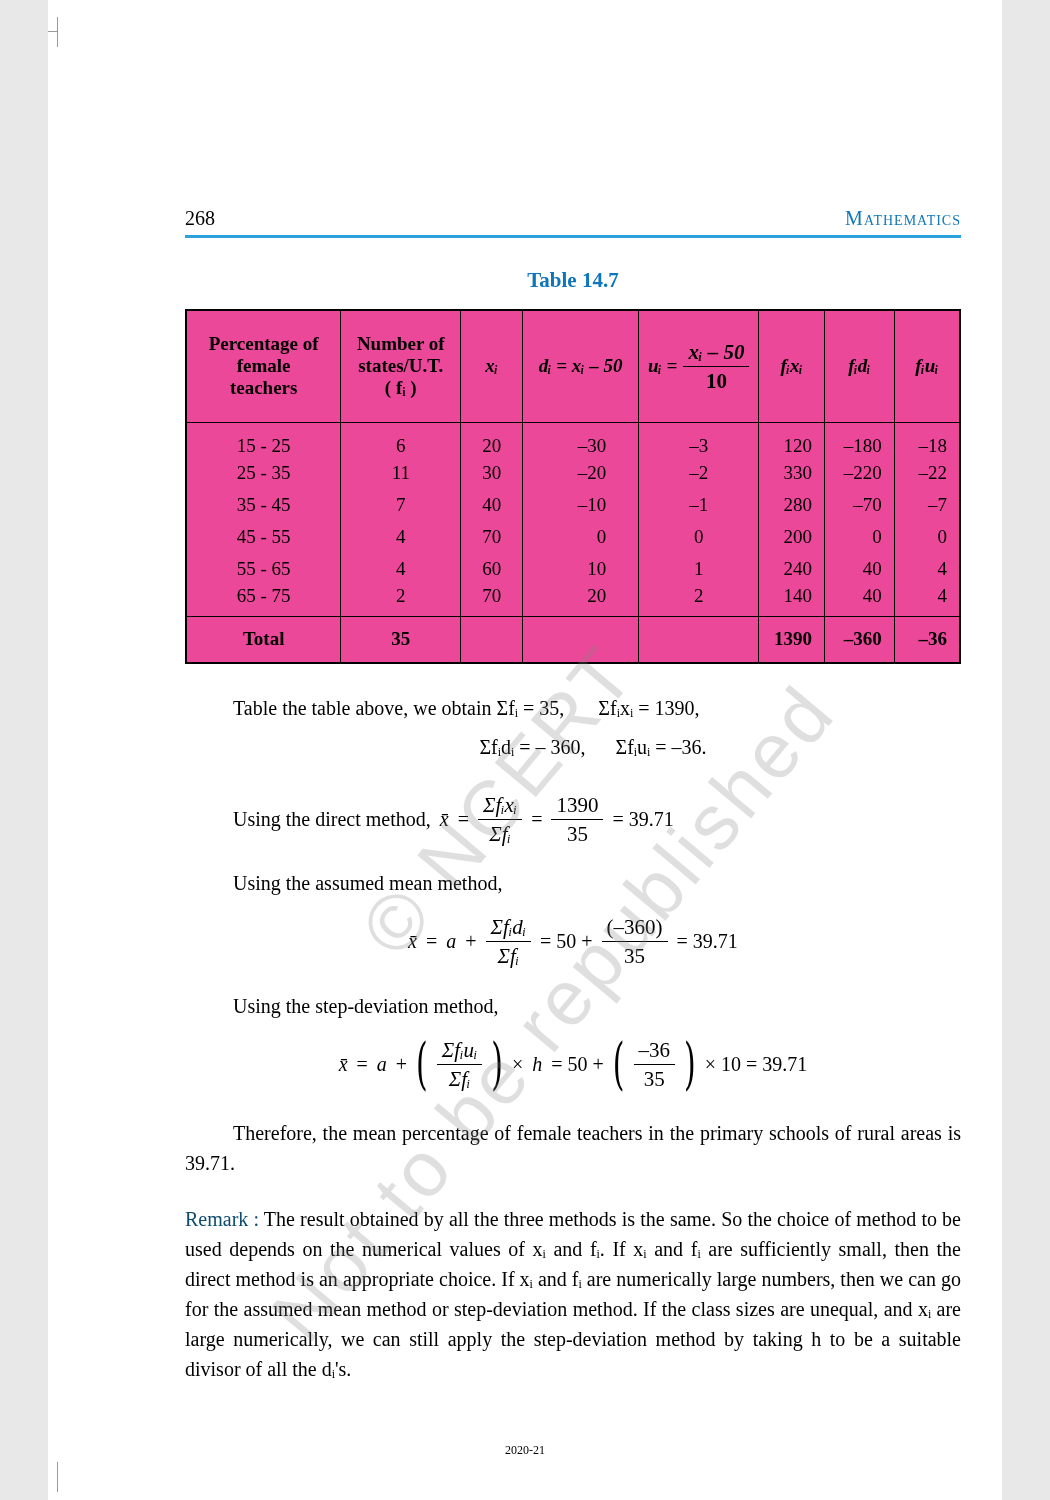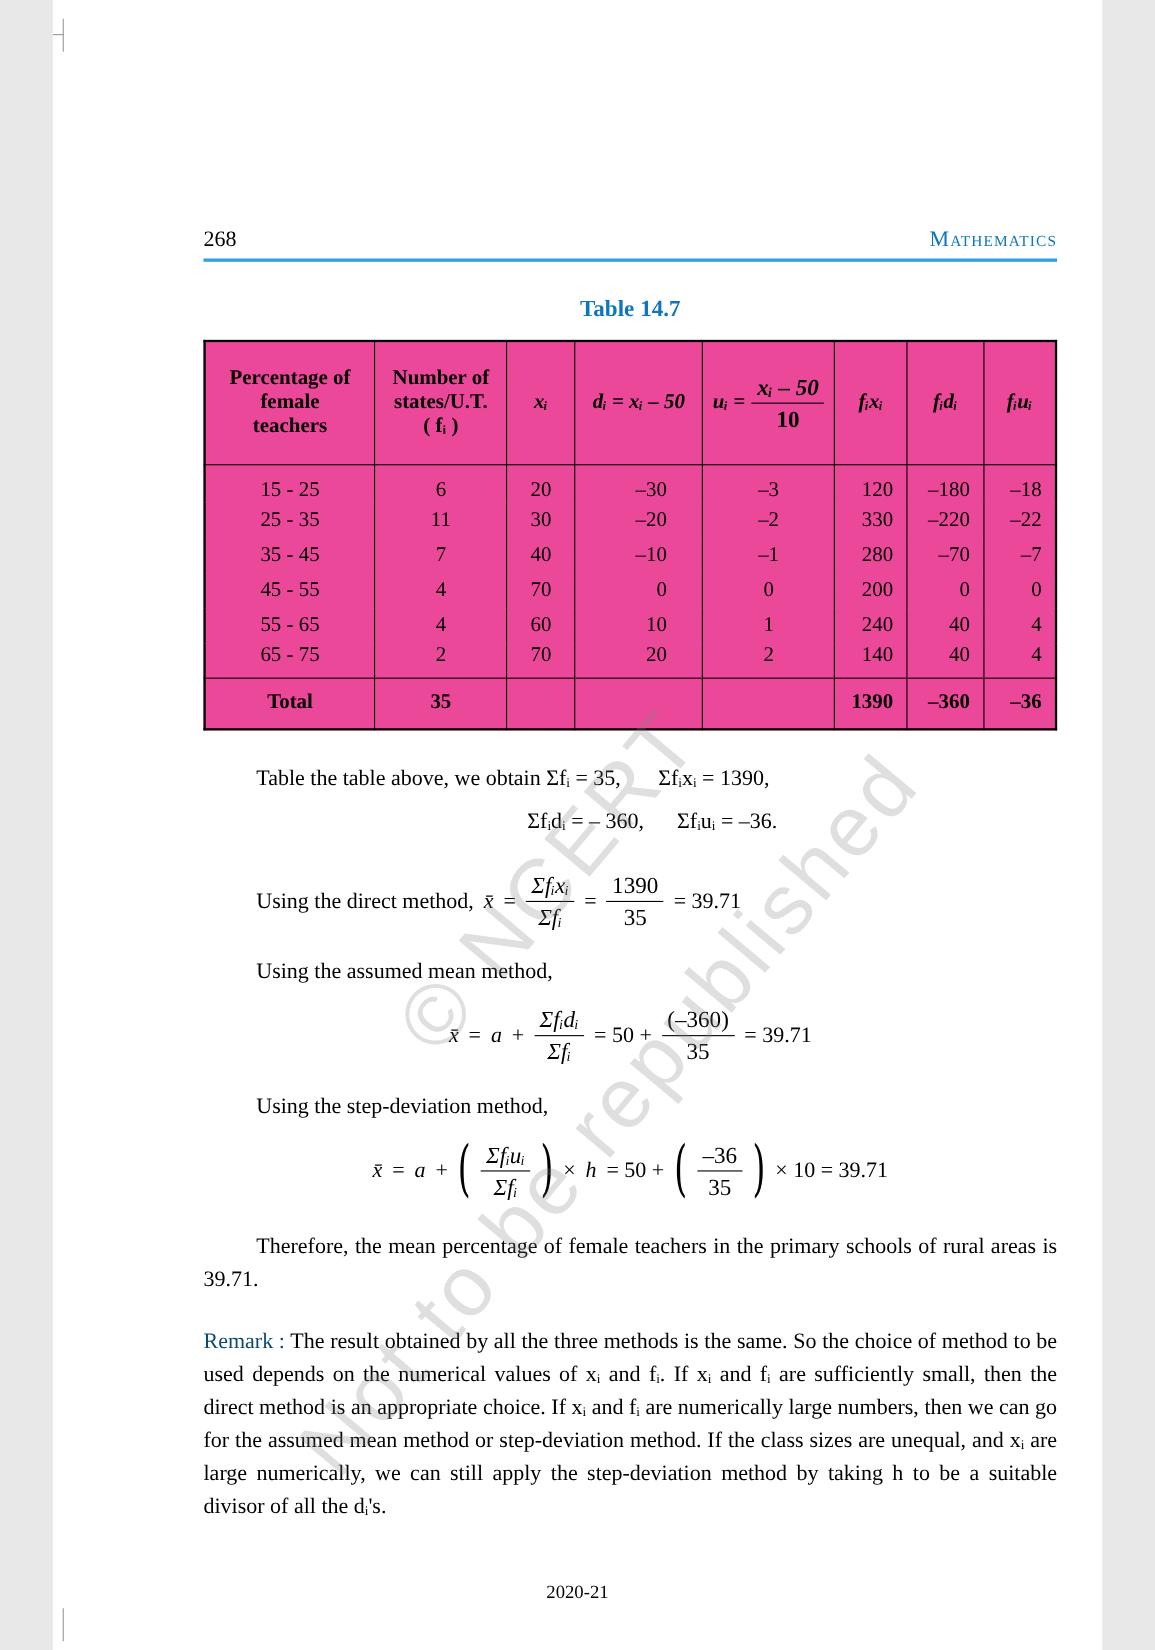--- a/index.html
+++ b/index.html
@@ -48,21 +48,21 @@
   .method-label { margin-top:22px; padding-left:48px; font-size:20px; }
   .formula { margin-top:16px; display:flex; align-items:center; justify-content:center; gap:9px; font-size:20px; }
 
   .bigparen { display:inline-block; font-size:30px; transform:scaleY(1.85); line-height:1;
               font-weight:300; font-family:"DejaVu Serif",serif; }
 
   .body-para { font-size:20px; line-height:1.5; text-align:justify; margin-top:26px; }
   .indent { text-indent:48px; }
   .remark-label { color:#0c4a6e; font-weight:normal; }
 
-  .footer { position:absolute; bottom:42px; left:0; width:100%; text-align:center; font-size:17px; z-index:2; }
+  .footer { position:absolute; bottom:42px; left:0; width:100%; text-align:center; font-size:12px; z-index:2; }
 
   .watermark { position:absolute; color:rgba(130,130,130,0.26); font-size:78px; letter-spacing:4px;
                white-space:nowrap; transform-origin:left top; transform:rotate(-50deg);
                pointer-events:none; z-index:3; font-family:"Liberation Sans",sans-serif; }
   .wm1 { left:295px; top:915px; }
   .wm2 { left:205px; top:1300px; }
 </style>
 </head>
 <body>
 

